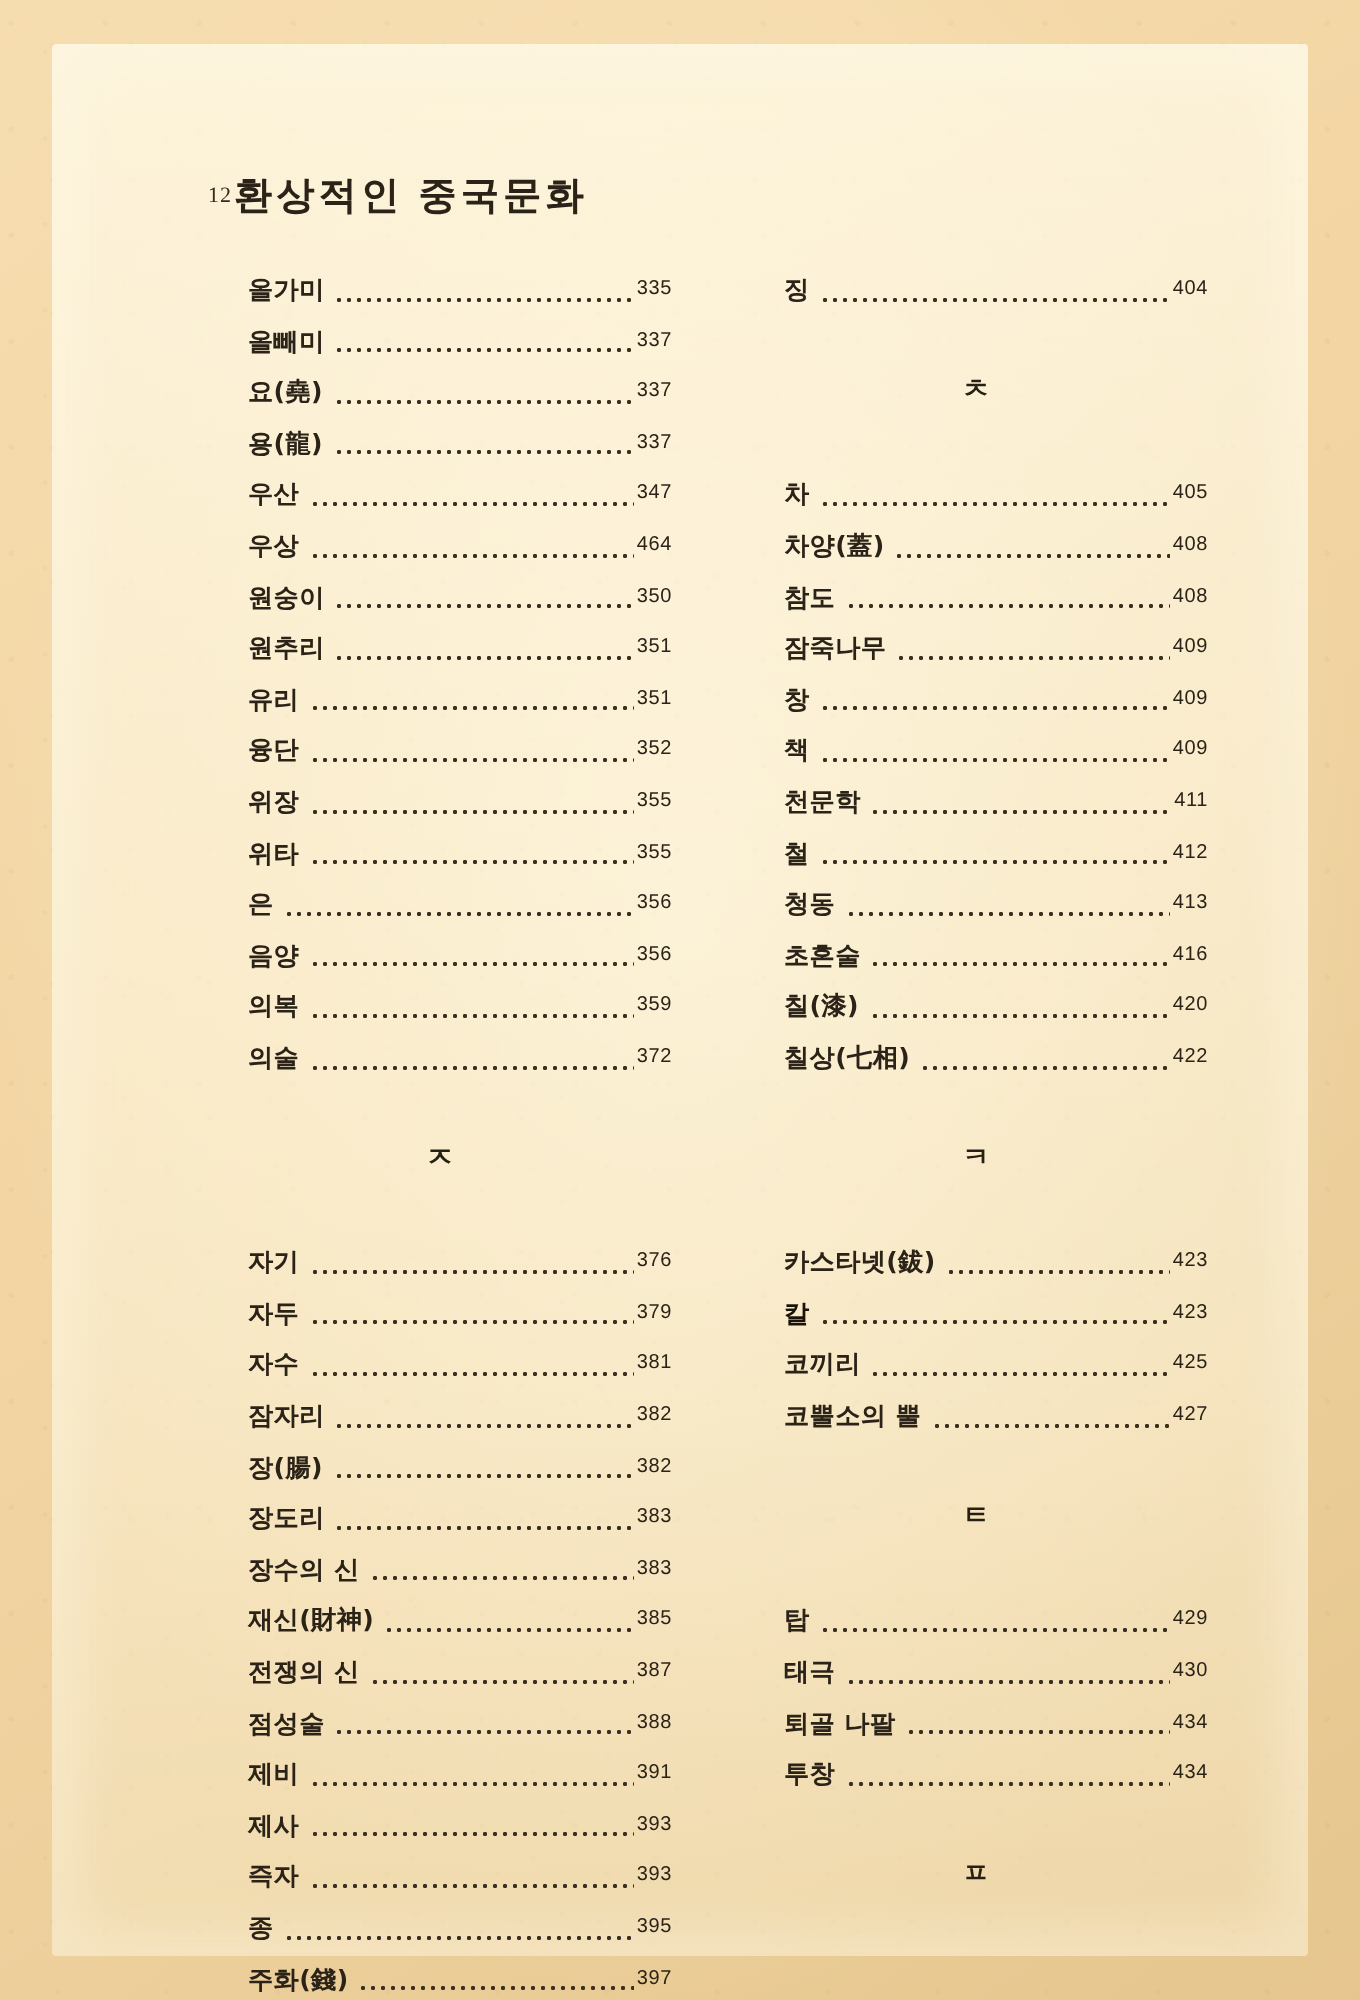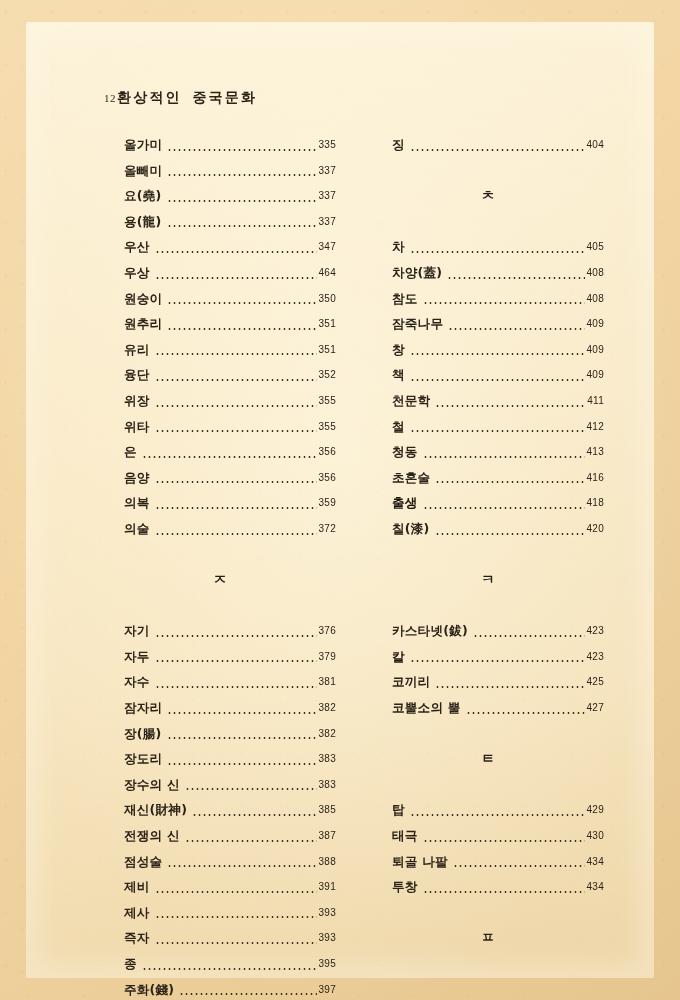--- a/index.html
+++ b/index.html
@@ -71,25 +71,25 @@
     height: 24px;
     margin-bottom: 22px;
     letter-spacing: .5px;
   }
   .rh-folio {
     font-size: 11px;
     color: #33291c;
     font-family: "Liberation Serif", "DejaVu Serif", serif;
   }
   .rh-title {
-    font-size: 14px;
+    font-size: 19px;
     color: #2c2318;
     letter-spacing: 2.2px;
     font-weight: 600;
-    font-family: Liberation Mono, monospace;
+    font-family: Liberation Sans, sans-serif;
   }
 
   
   .columns {
     display: flex;
     gap: 36px;
     width: 500px;
   }
   .column {
     width: 232px;
@@ -384,29 +384,29 @@
           <div class="entry">
             <span class="term">청동</span>
             <span class="leader"></span>
             <span class="page">413</span>
           </div>
           <div class="entry">
             <span class="term">초혼술</span>
             <span class="leader"></span>
             <span class="page">416</span>
           </div>
-          <div class="entry heavy">
-            <span class="term">출생</span>
-            <span class="leader"></span>
-            <span class="page">418</span>
-          </div>
           <div class="entry">
             <span class="term">칠(漆)</span>
             <span class="leader"></span>
             <span class="page">420</span>
+          </div>
+          <div class="entry">
+            <span class="term">칠상(七相)</span>
+            <span class="leader"></span>
+            <span class="page">422</span>
           </div>
           <div class="spacer-row"></div>
           <div class="section-letter">ㅋ</div>
           <div class="spacer-row"></div>
           <div class="entry">
             <span class="term">카스타넷(鈸)</span>
             <span class="leader"></span>
             <span class="page">423</span>
           </div>
           <div class="entry heavy">

